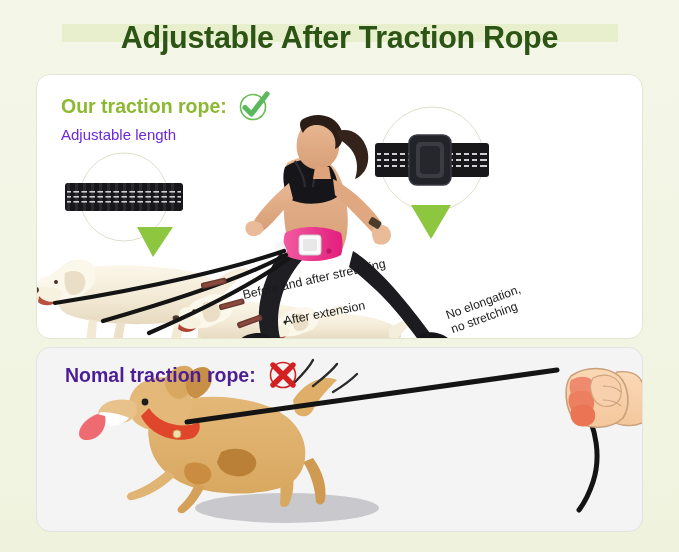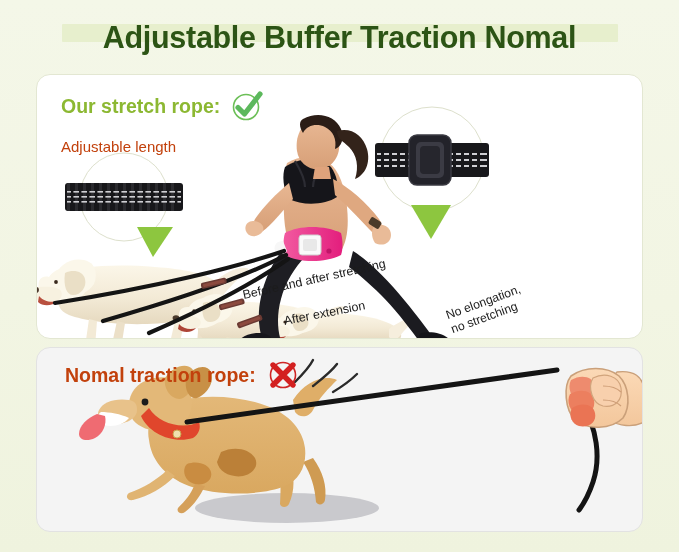--- a/index.html
+++ b/index.html
@@ -83,25 +83,25 @@
     align-items: center;
     gap: 8px;
   }
   .head-main {
     font-size: 19.5px;
     font-weight: bold;
     white-space: nowrap;
     line-height: 1.1;
   }
   #top-head .head-main { color: #8cb832; }
-  #bottom-head .head-main { color: #c2410c; }
+  #bottom-head .head-main { color: #4c1d95; }
   .head-sub {
     font-size: 15px;
-    color: #c2410c;
-    margin-top: 16px;
+    color: #6d28d9;
+    margin-top: 4px;
     white-space: nowrap;
     line-height: 1.15;
   }
 
   .badge-icon {
     width: 34px;
     height: 34px;
     position: relative;
     flex: 0 0 auto;
     margin-left: 2px;
@@ -131,21 +131,21 @@
 
   svg { overflow: visible; }
 </style>
 </head>
 <body>
 
 <div id="stage">
 
   <div id="title-band"></div>
   <div id="title-wrap">
-    <div id="page-title">Adjustable Buffer Traction Nomal</div>
+    <div id="page-title">Adjustable After Traction Rope</div>
   </div>
 
   <div class="panel" id="panel-top">
 
     <svg class="art" style="left:0; top:0;" width="607" height="265" viewBox="0 0 607 265">
 
       <defs>
         <linearGradient id="dogFur" x1="0" y1="0" x2="0" y2="1">
           <stop offset="0%" stop-color="#fbf6e8"></stop>
           <stop offset="55%" stop-color="#f3ead6"></stop>
@@ -392,21 +392,21 @@
           <rect x="379" y="67" width="28" height="36" rx="5" fill="#3b3b44"></rect>
           <rect x="383" y="71" width="20" height="28" rx="4" fill="#26262d"></rect>
         </g>
 
         <path d="M374 130 L414 130 L394 164 Z" fill="#8dc63f"></path>
       </g>
     </svg>
 
     <div class="head-block" id="top-head">
       <div class="head-row">
-        <div class="head-main">Our stretch rope:</div>
+        <div class="head-main">Our traction rope:</div>
         <div class="badge-icon">
           <svg width="34" height="34" viewBox="0 0 34 34">
             <circle cx="16" cy="19" r="12.5" fill="none" stroke="#6cbf57" stroke-width="1.6"></circle>
             <path d="M8 19.5 L14.5 26 L30 6" fill="none" stroke="#5cb85c" stroke-width="5.2" stroke-linecap="round" stroke-linejoin="round"></path>
           </svg>
         </div>
       </div>
       <div class="head-sub">Adjustable length</div>
     </div>
 

